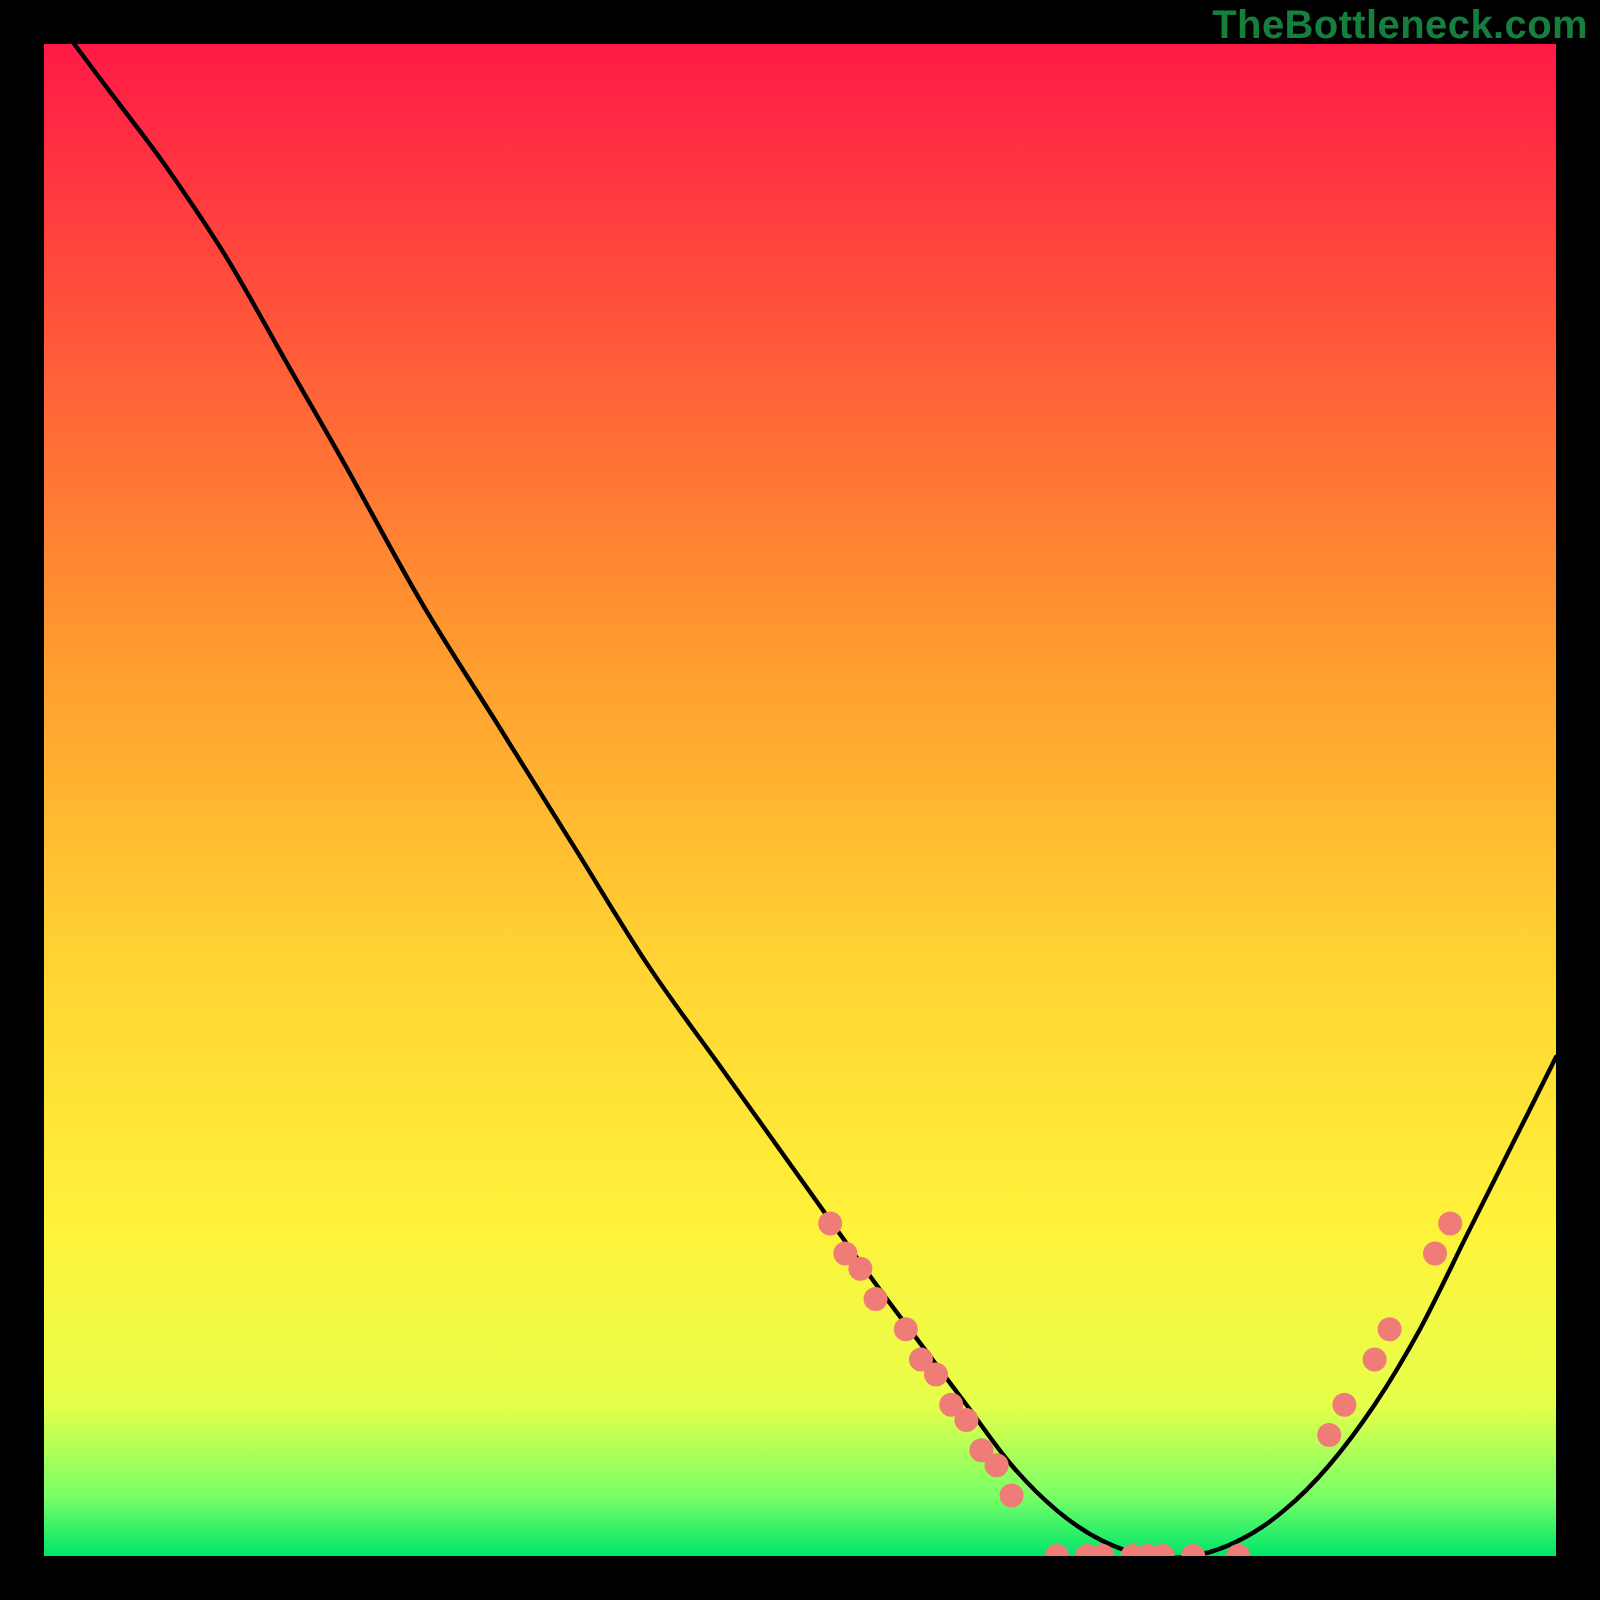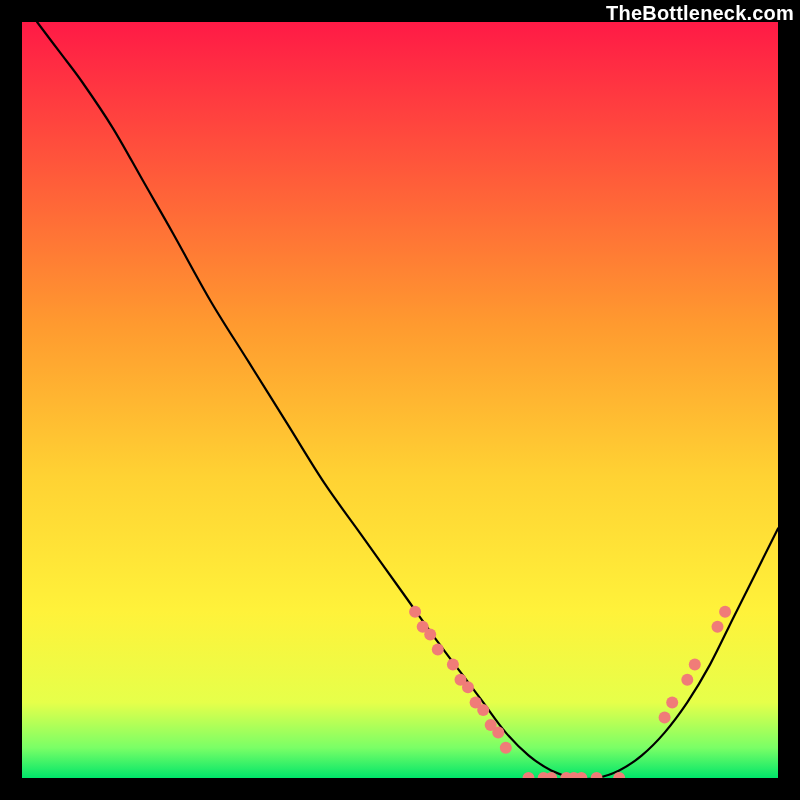--- a/index.html
+++ b/index.html
@@ -23,21 +23,21 @@
     position: absolute;
     left: 0;
     top: 0;
     width: 756px;
     height: 756px;
   }
   .watermark {
     position: absolute;
     right: 6px;
     top: 2px;
-    color: #ffffff;
+    color: #15803d;
     font-size: 20px;
     font-weight: 600;
     letter-spacing: 0.2px;
     user-select: none;
   }
   svg { display: block; }
 </style>
 </head>
 <body>
 

